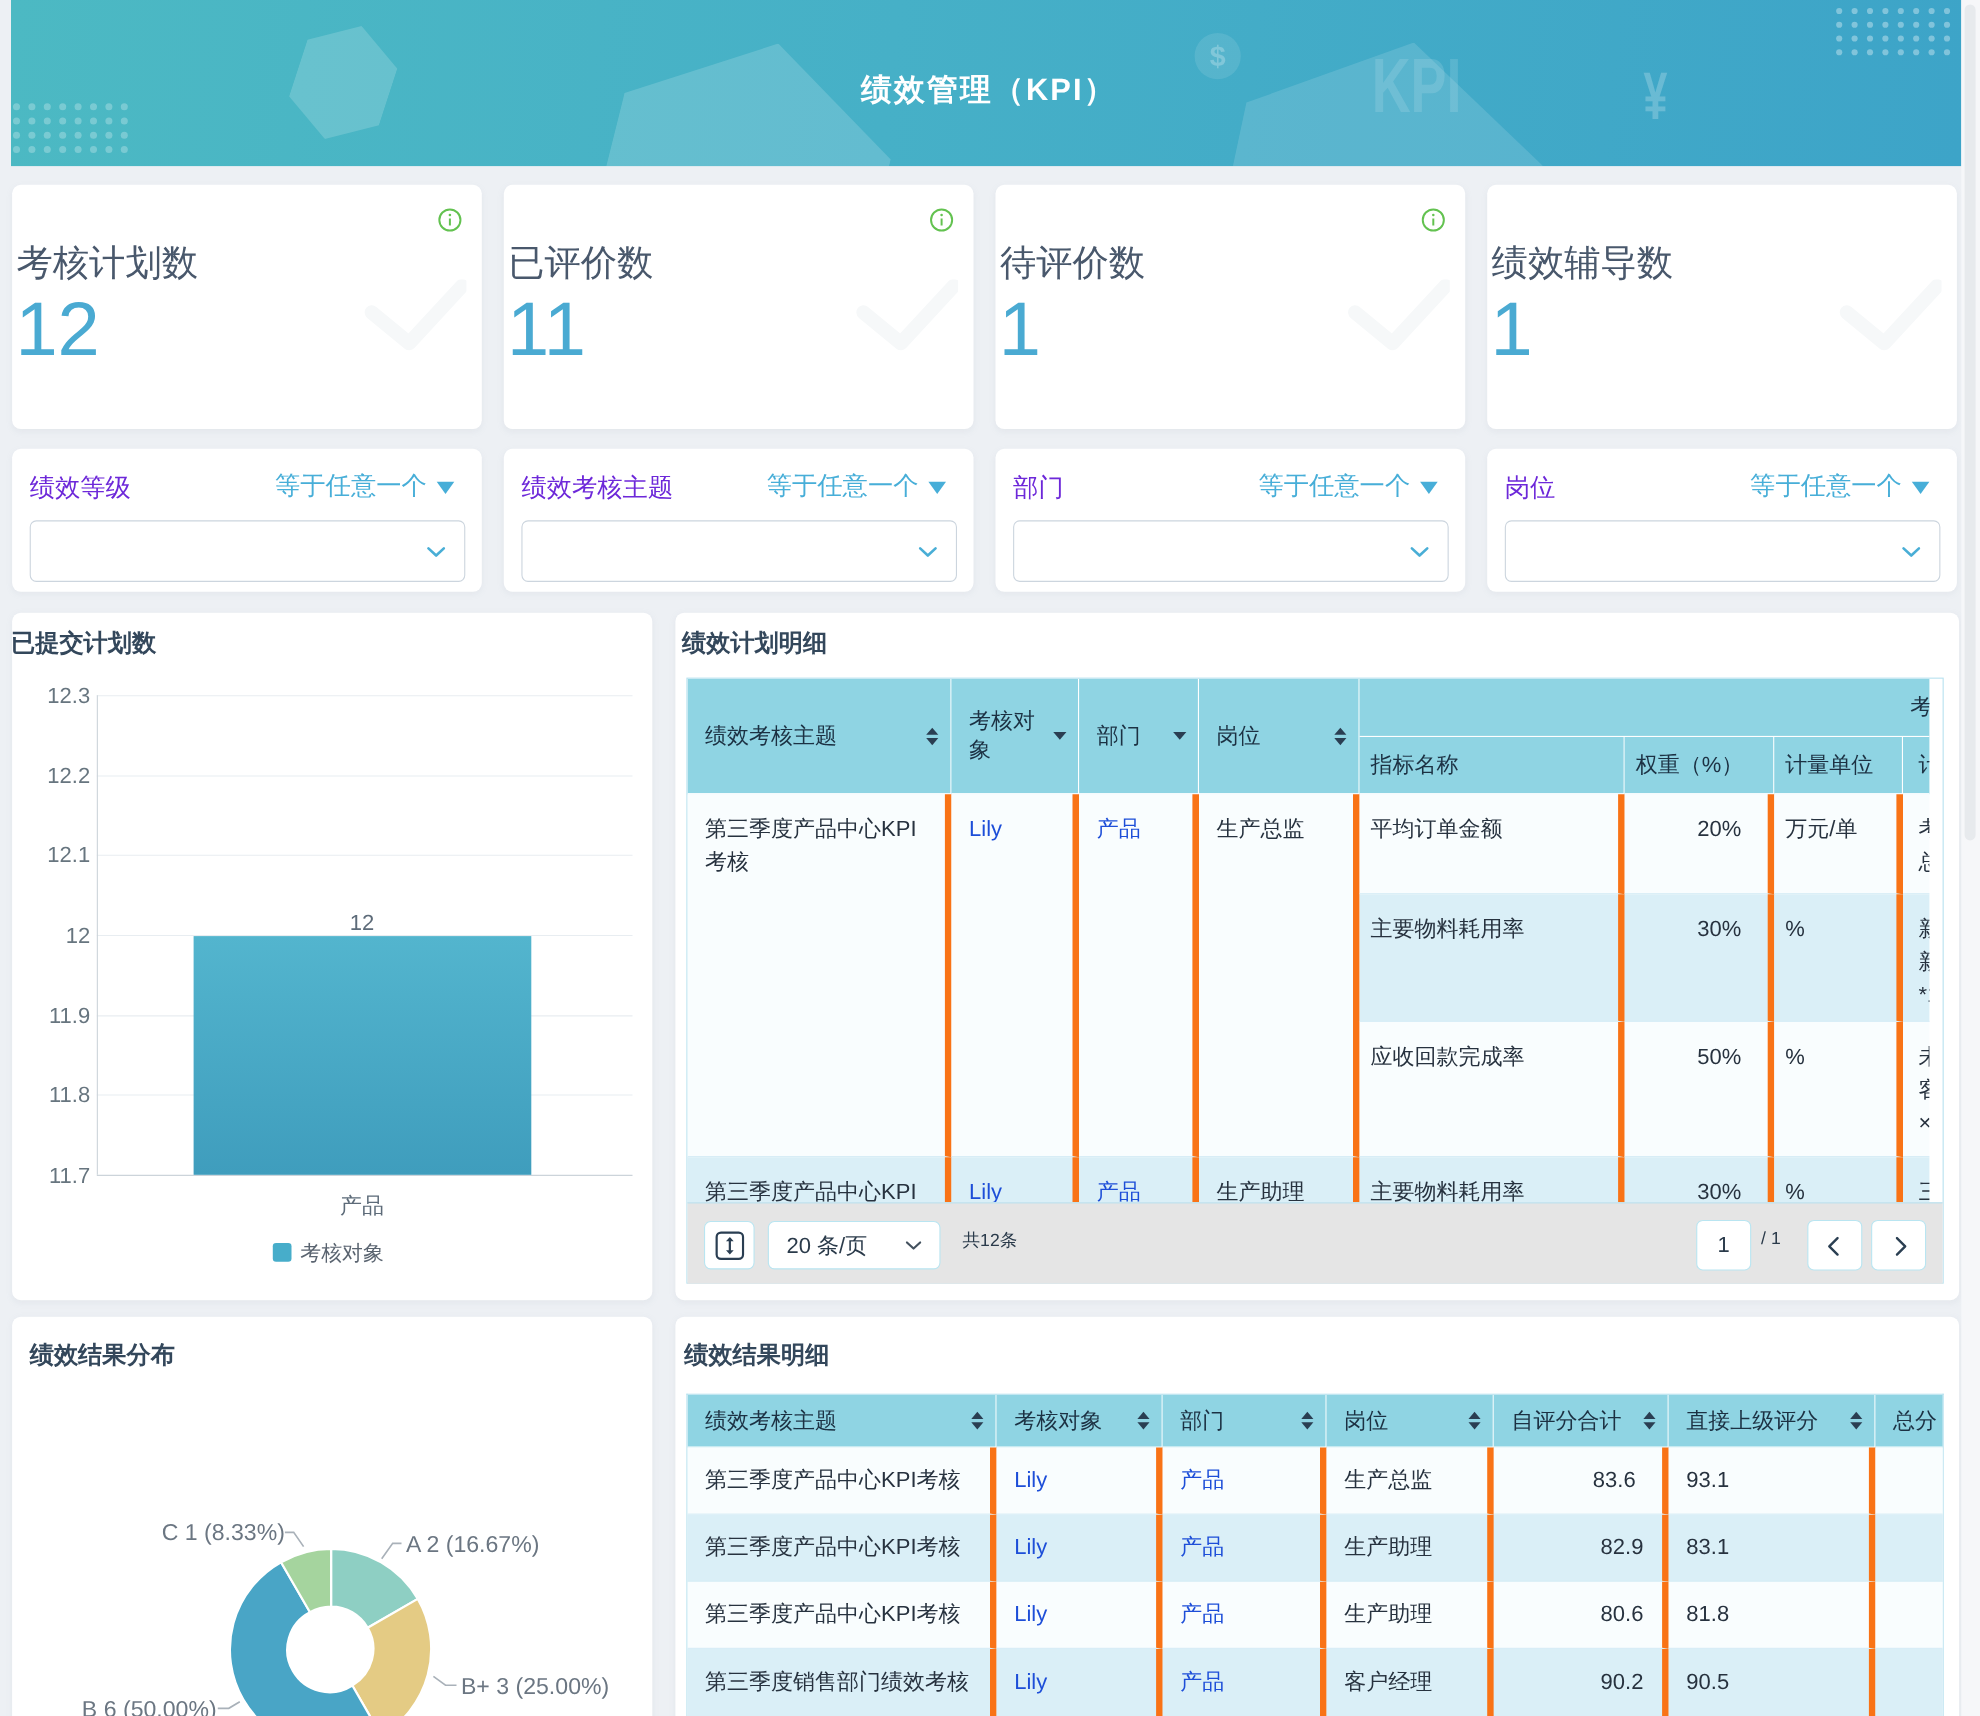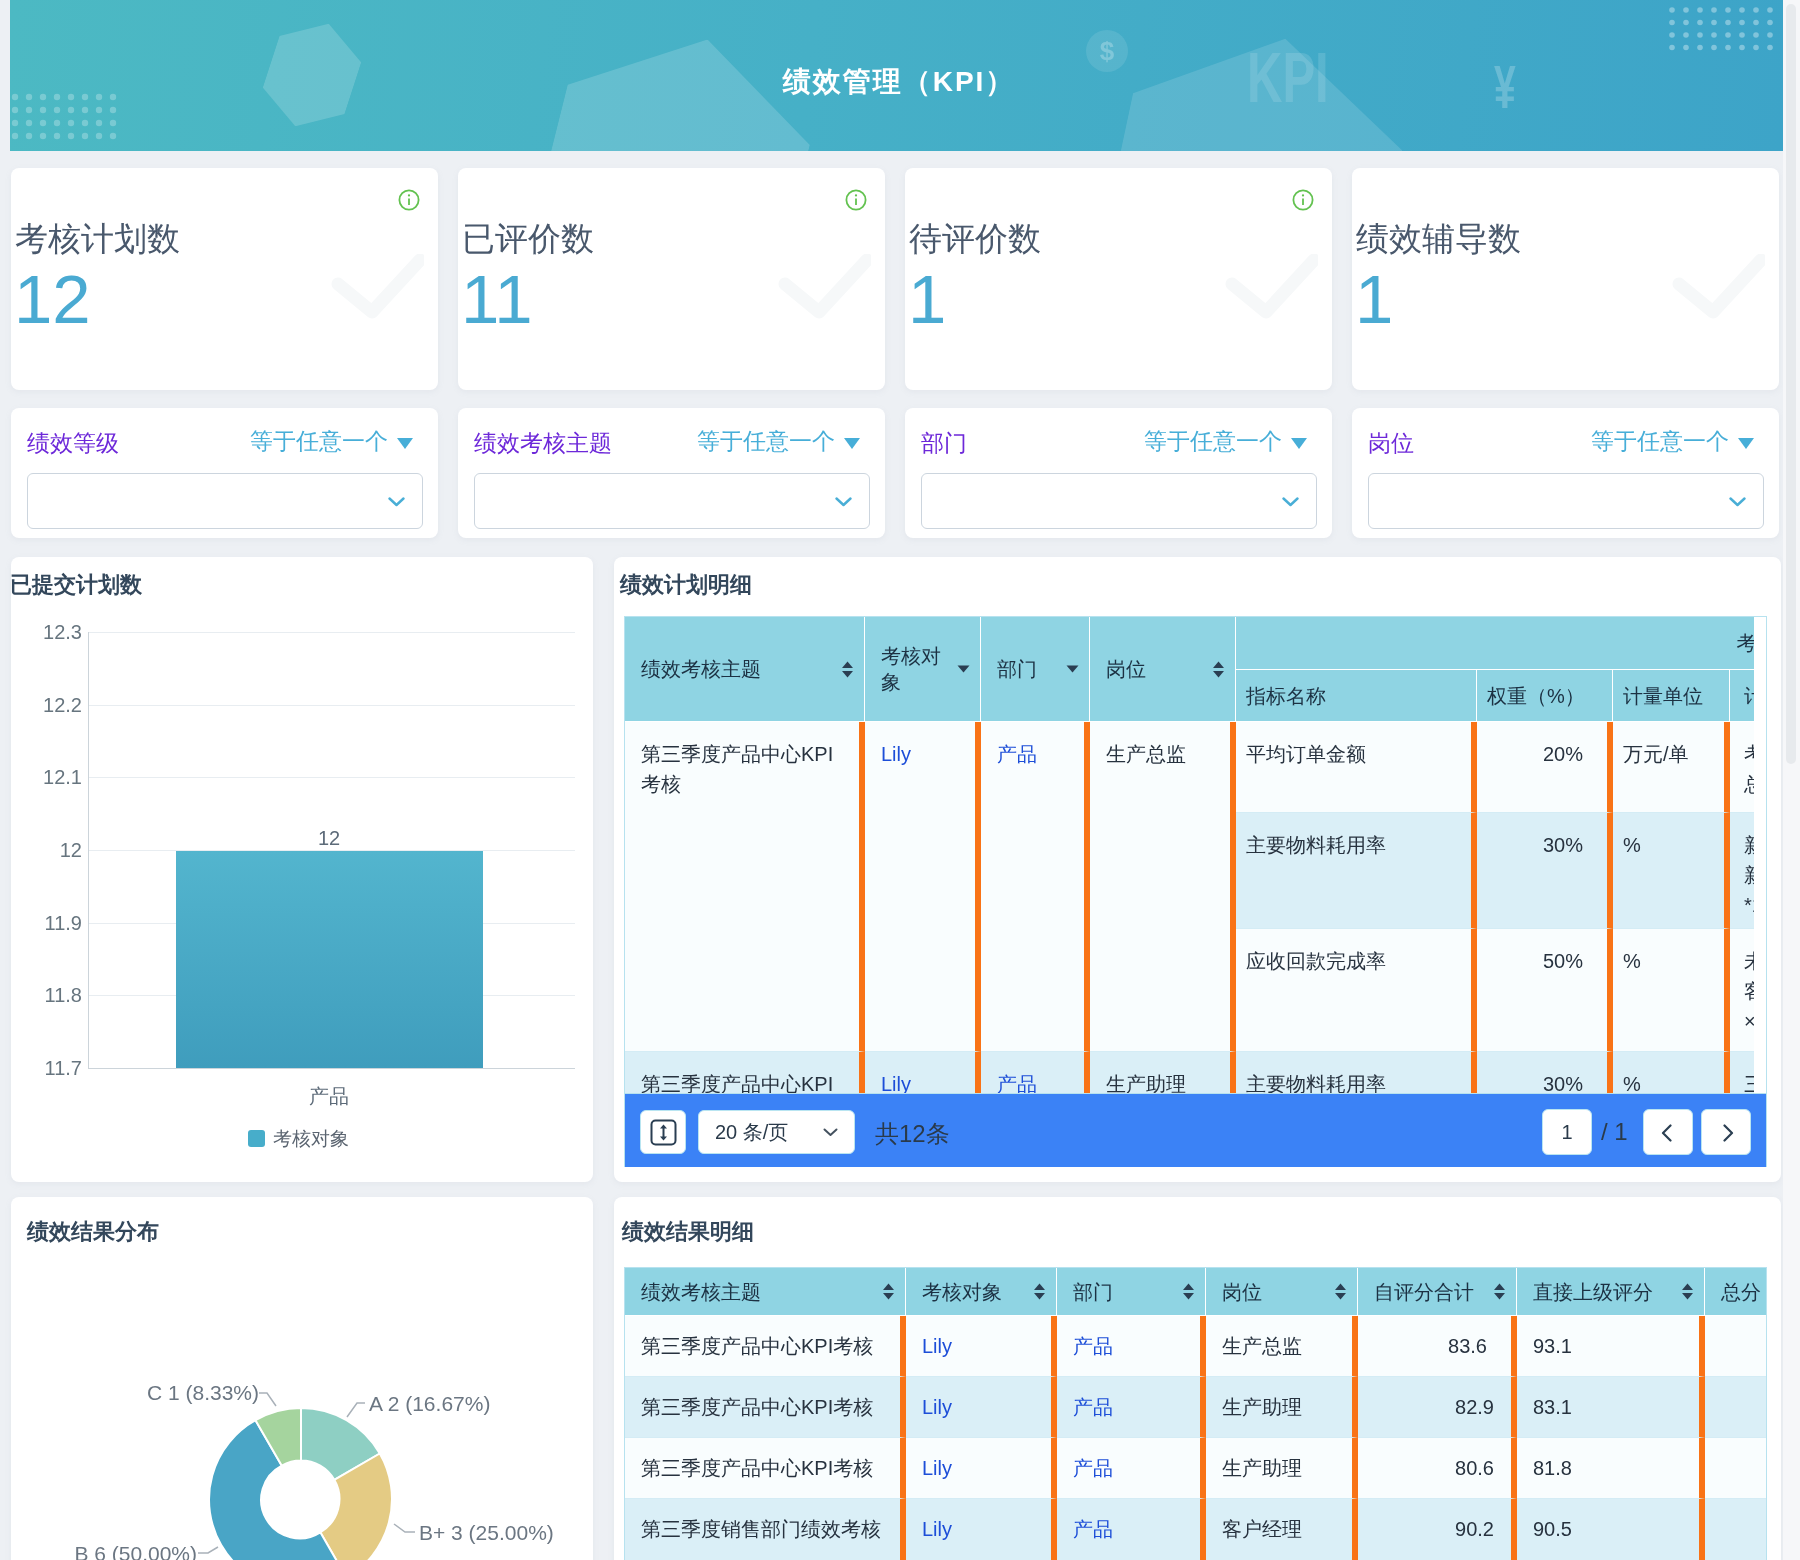--- a/index.html
+++ b/index.html
@@ -47,23 +47,23 @@
   td { color:#27323f; border-right:6px solid #f97316; border-bottom:1px solid #d4ecf5;
        vertical-align:top; padding:17px 10px 0 16px; line-height:30px; background:#f9fdfe; }
   .t2 td { padding-top:15px; }
   td.n5 { padding-left:10px; }
   tr.striped td, td.striped { background:#daeff7; }
   td.num { text-align:right; padding-right:24px; }
   a.lk { color:#1d4ed8; text-decoration:none; }
   .hflex { display:flex; align-items:center; justify-content:space-between; }
   .sorti { flex:none; margin-left:6px; }
   
-  .pagbar { position:absolute; left:0; background:#3b82f6; border-top:1px solid #b7e2ef; }
+  .pagbar { position:absolute; left:0; background:#e5e5e5; border-top:1px solid #b7e2ef; }
   .pbtn,.pinput,.psel { position:absolute; background:#fff; border:1px solid #b9e5f1; border-radius:6px; }
-  .ptext { position:absolute; font-size:24px; color:#2a3a4a; }
+  .ptext { position:absolute; font-size:16px; color:#2a3a4a; }
 </style>
 </head>
 <body>
 
 <div id="banner">
 
   <div class="hex" style="left:252px; top:21px; width:100px; height:108px; background:rgba(255,255,255,0.17); transform:rotate(18deg);"></div>
   <div class="hex" style="left:515px; top:35px; width:290px; height:310px; background:rgba(255,255,255,0.16); transform:rotate(14deg);"></div>
   <div class="hex" style="left:1080px; top:35px; width:320px; height:340px; background:rgba(255,255,255,0.13); transform:rotate(12deg);"></div>
 

